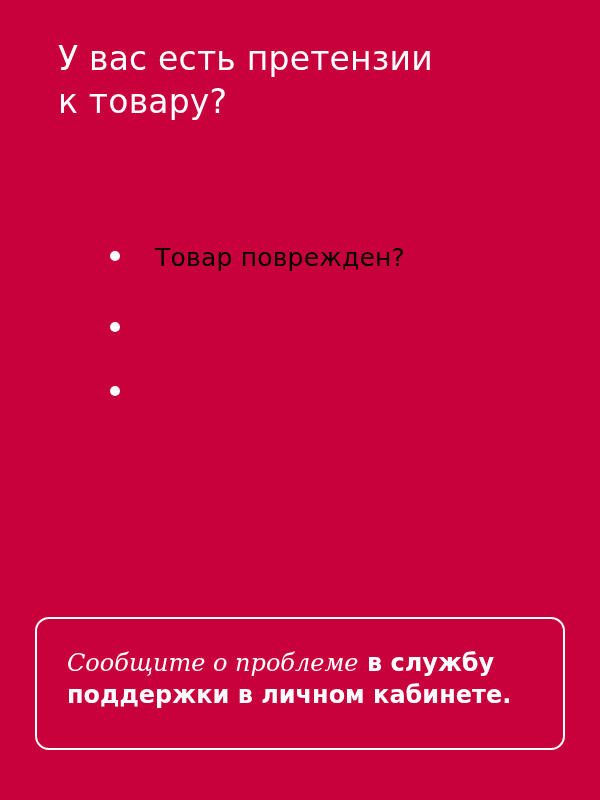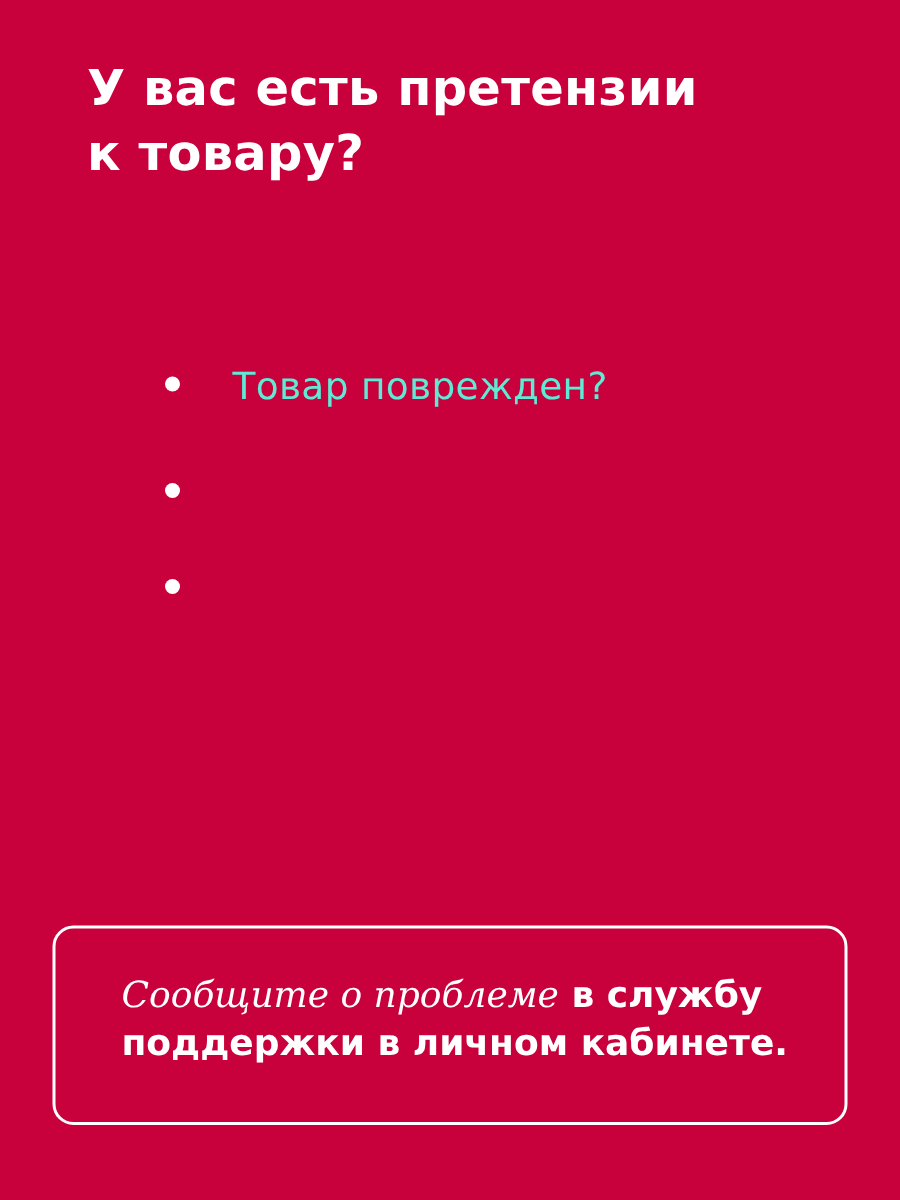--- a/index.html
+++ b/index.html
@@ -21,21 +21,21 @@
     height: 800px;
     box-sizing: border-box;
   }
   .headline {
     position: absolute;
     left: 58px;
     top: 38px;
     width: 500px;
     font-size: 33px;
     line-height: 1.30;
-    font-weight: 700;
+    font-weight: 400;
     letter-spacing: 0.2px;
     color: #ffffff;
     white-space: pre-line;
   }
   .bullet-list {
     position: absolute;
     left: 110px;
     top: 243px;
     width: 450px;
     margin: 0;
@@ -55,31 +55,31 @@
     flex: 0 0 auto;
     position: relative;
     top: -5px;
   }
   .bullet-text {
     margin-left: 35px;
     font-size: 25px;
     line-height: 1.2;
     font-weight: 400;
     letter-spacing: 0.2px;
-    color: #5eead4;
+    color: #000000;
   }
   .callout {
     position: absolute;
     left: 35px;
     top: 617px;
     width: 530px;
     box-sizing: border-box;
     border: 2px solid #ffffff;
     border-radius: 14px;
-    padding: 28px 30px 30px 44px;
+    padding: 28px 30px 30px 30px;
     min-height: 133px;
   }
   .callout-text {
     font-size: 24px;
     line-height: 1.35;
     color: #ffffff;
   }
   .callout-italic {
     font-family: "DejaVu Serif", serif;
     font-style: italic;

